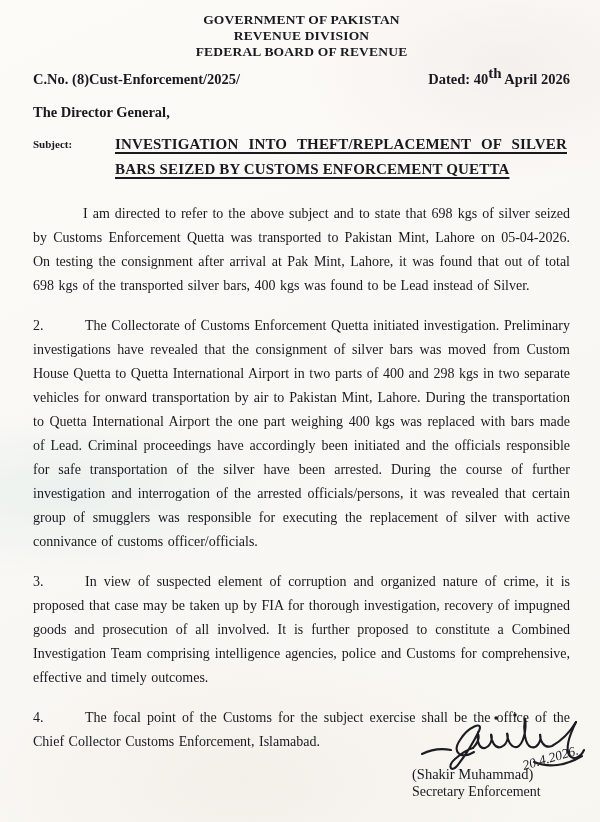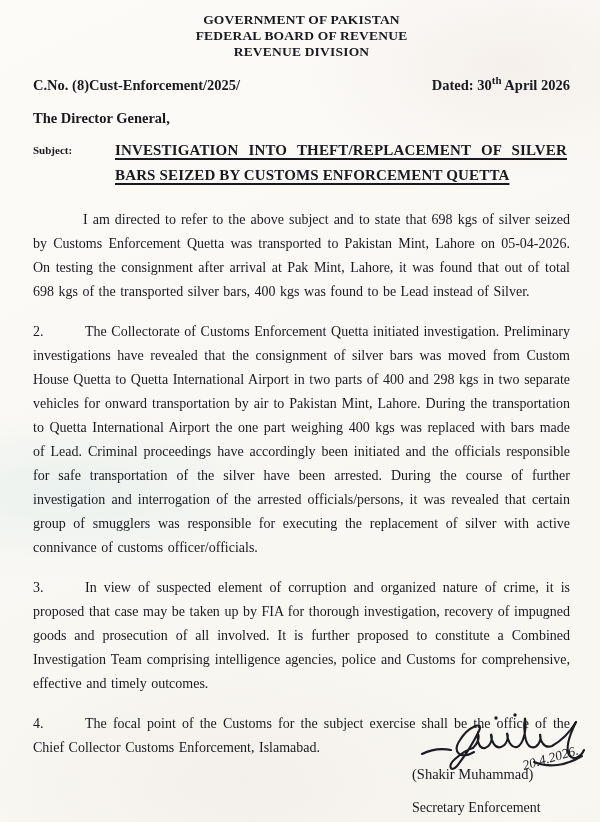--- a/index.html
+++ b/index.html
@@ -30,27 +30,27 @@
     text-align: center;
     font-weight: bold;
     font-size: 13.5px;
     line-height: 16px;
     letter-spacing: 0.2px;
   }
   
   .ref-row {
     display: flex;
     justify-content: space-between;
-    margin-top: 16px;
+    margin-top: 10px;
     font-weight: bold;
     font-size: 14.5px;
     line-height: 18px;
   }
   .ref-row sup {
-    font-size: 11px;
+    font-size: 15px;
     vertical-align: super;
     line-height: 0;
   }
   
   .addressee {
     margin-top: 17px;
     font-size: 14.5px;
     line-height: 15.5px;
   }
   .addressee .bold { font-weight: bold; }
@@ -112,41 +112,40 @@
   }
   .signatory-name {
     font-weight: normal;
     font-size: 14.5px;
     line-height: 17px;
     margin-top: -8px;
   }
   .signatory-title {
     font-size: 14px;
     line-height: 17px;
-    margin-top: 16px;
   }
   .hand {
     font-style: italic;
     font-family: "Liberation Serif", serif;
   }
 </style>
 </head>
 <body>
 
 <div class="page">
 
   <div class="letterhead">
     <div>GOVERNMENT OF PAKISTAN</div>
+    <div>REVENUE DIVISION</div>
     <div>FEDERAL BOARD OF REVENUE</div>
-    <div>REVENUE DIVISION</div>
   </div>
 
   <div class="ref-row">
     <span>C.No. (8)Cust-Enforcement/2025/</span>
-    <span><span>Dated: 30</span><sup>th</sup><span> April 2026</span></span>
+    <span><span>Dated: 40</span><sup>th</sup><span> April 2026</span></span>
   </div>
 
   <div class="addressee">
     <div class="bold">The Director General,</div>
   </div>
 
   <div class="subject-row">
     <div class="subject-label">Subject:</div>
     <div class="subject-text">INVESTIGATION INTO THEFT/REPLACEMENT OF SILVER BARS SEIZED BY CUSTOMS ENFORCEMENT QUETTA</div>
   </div>

